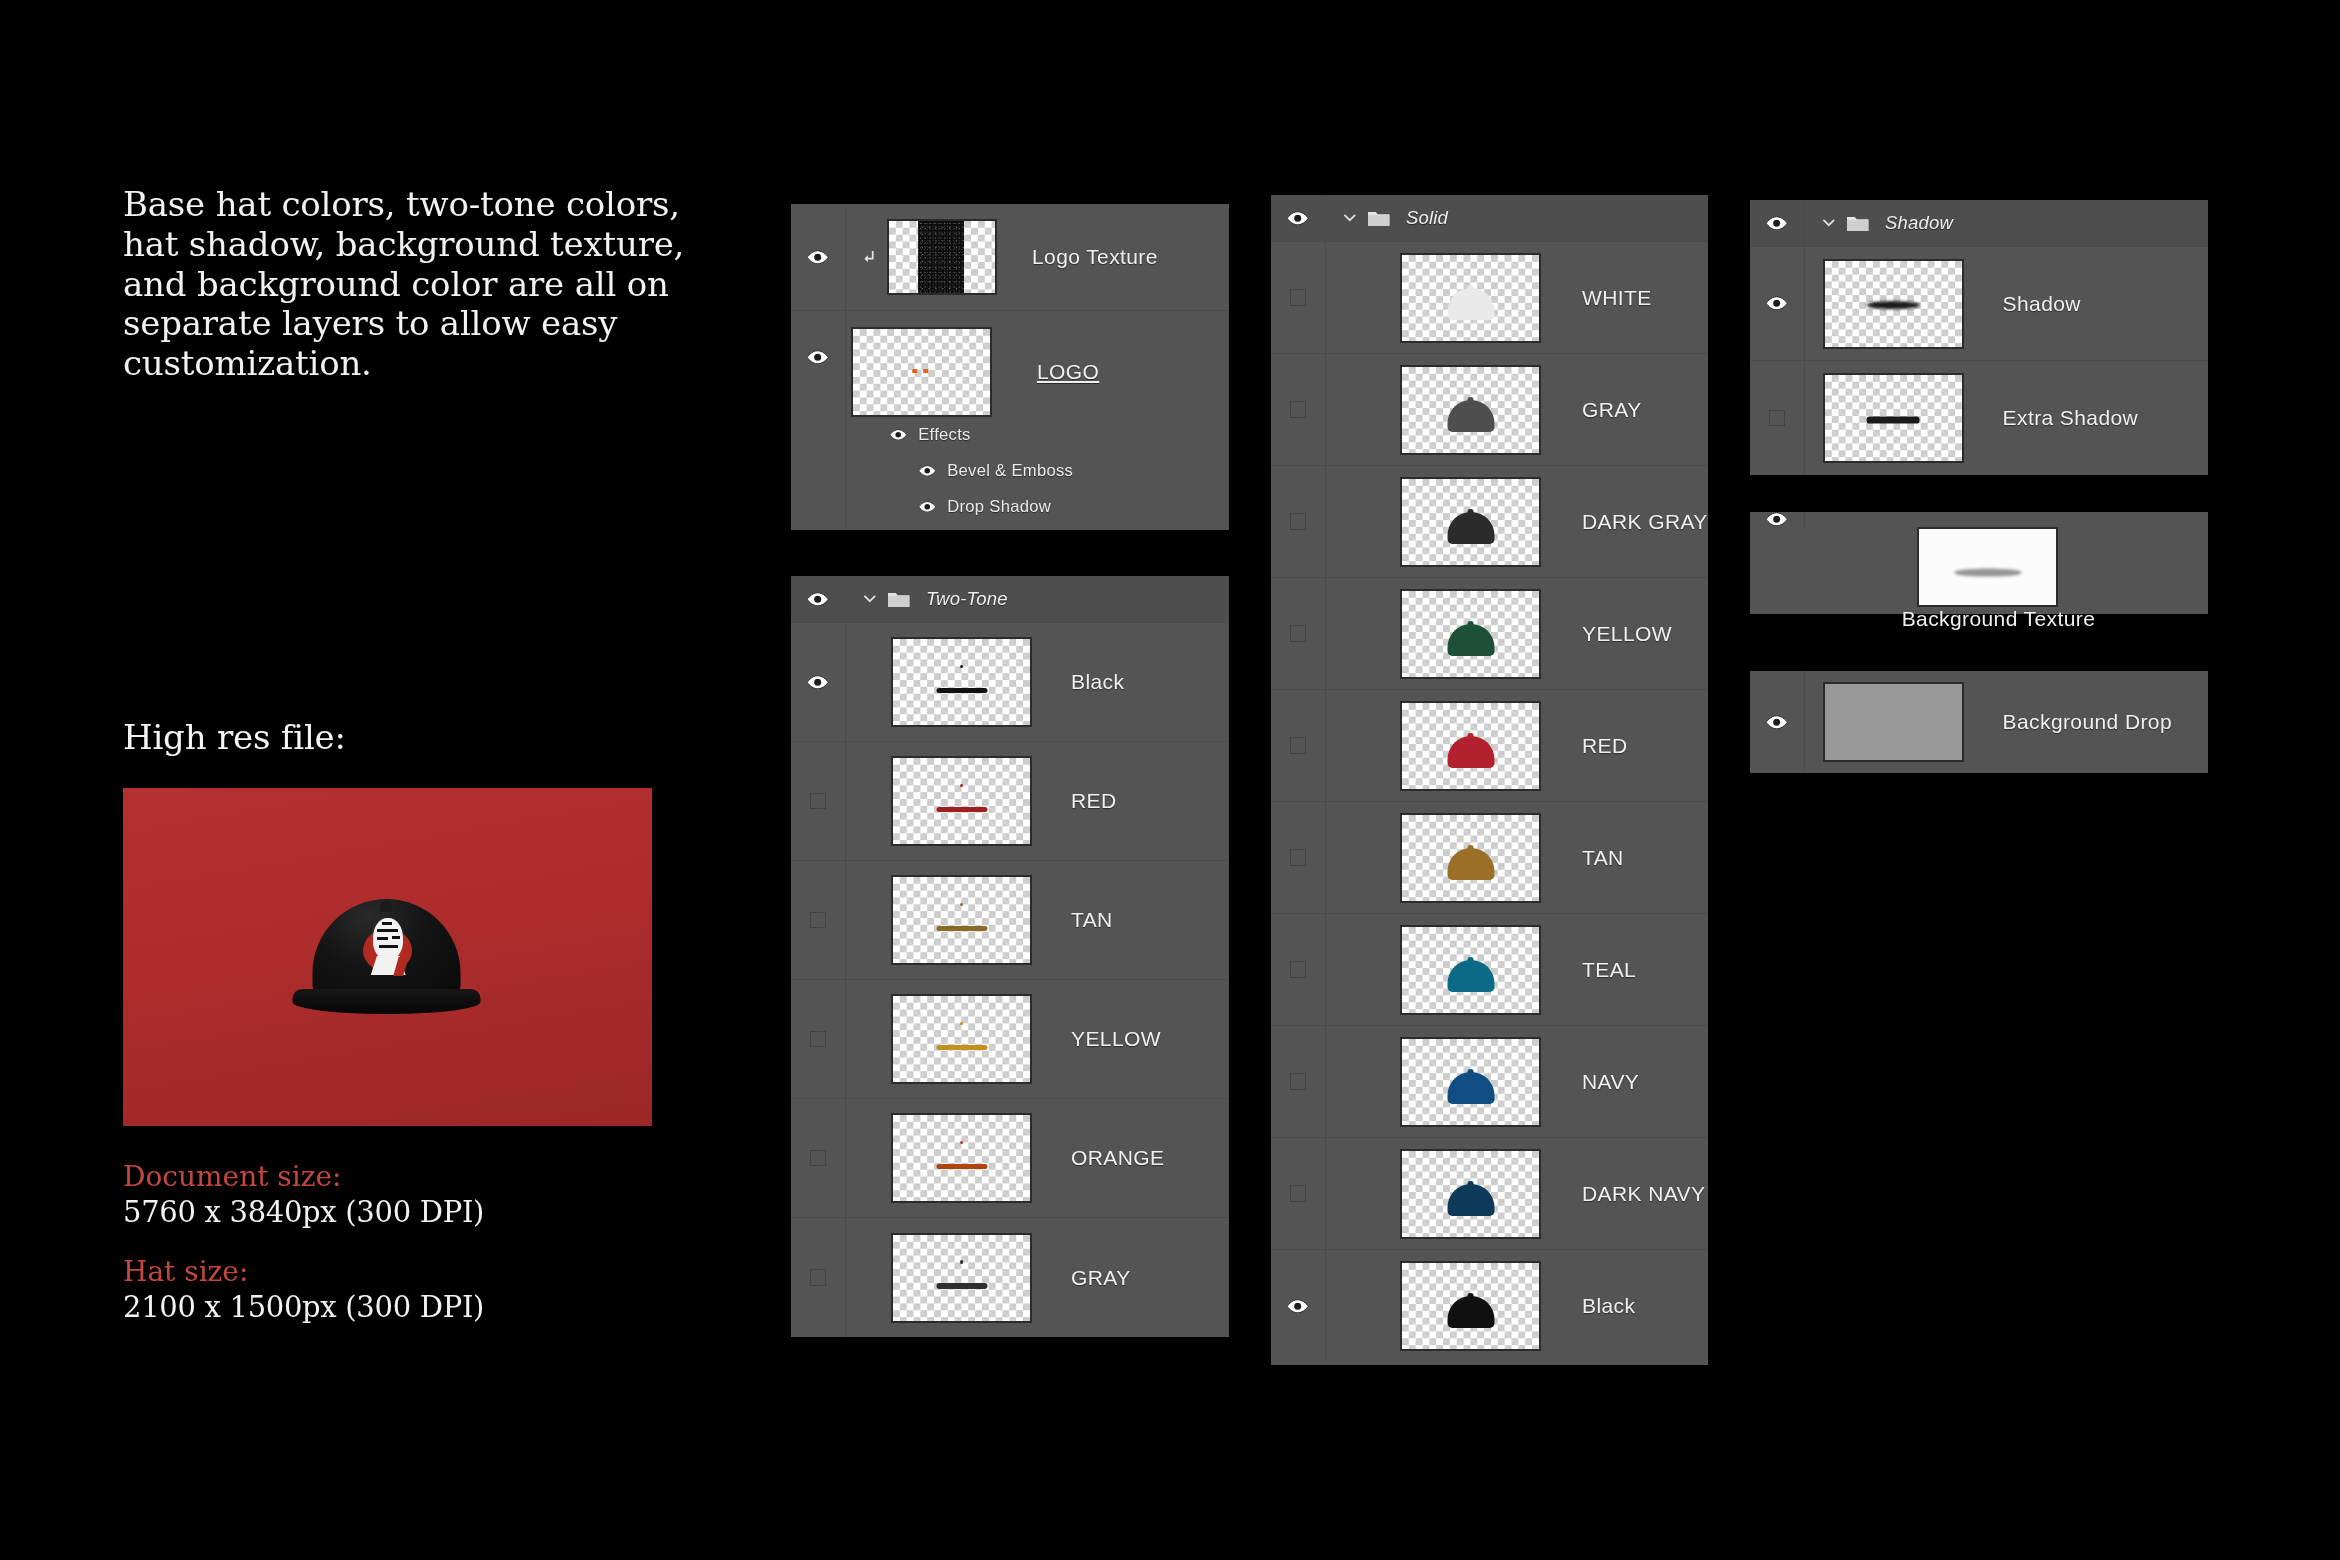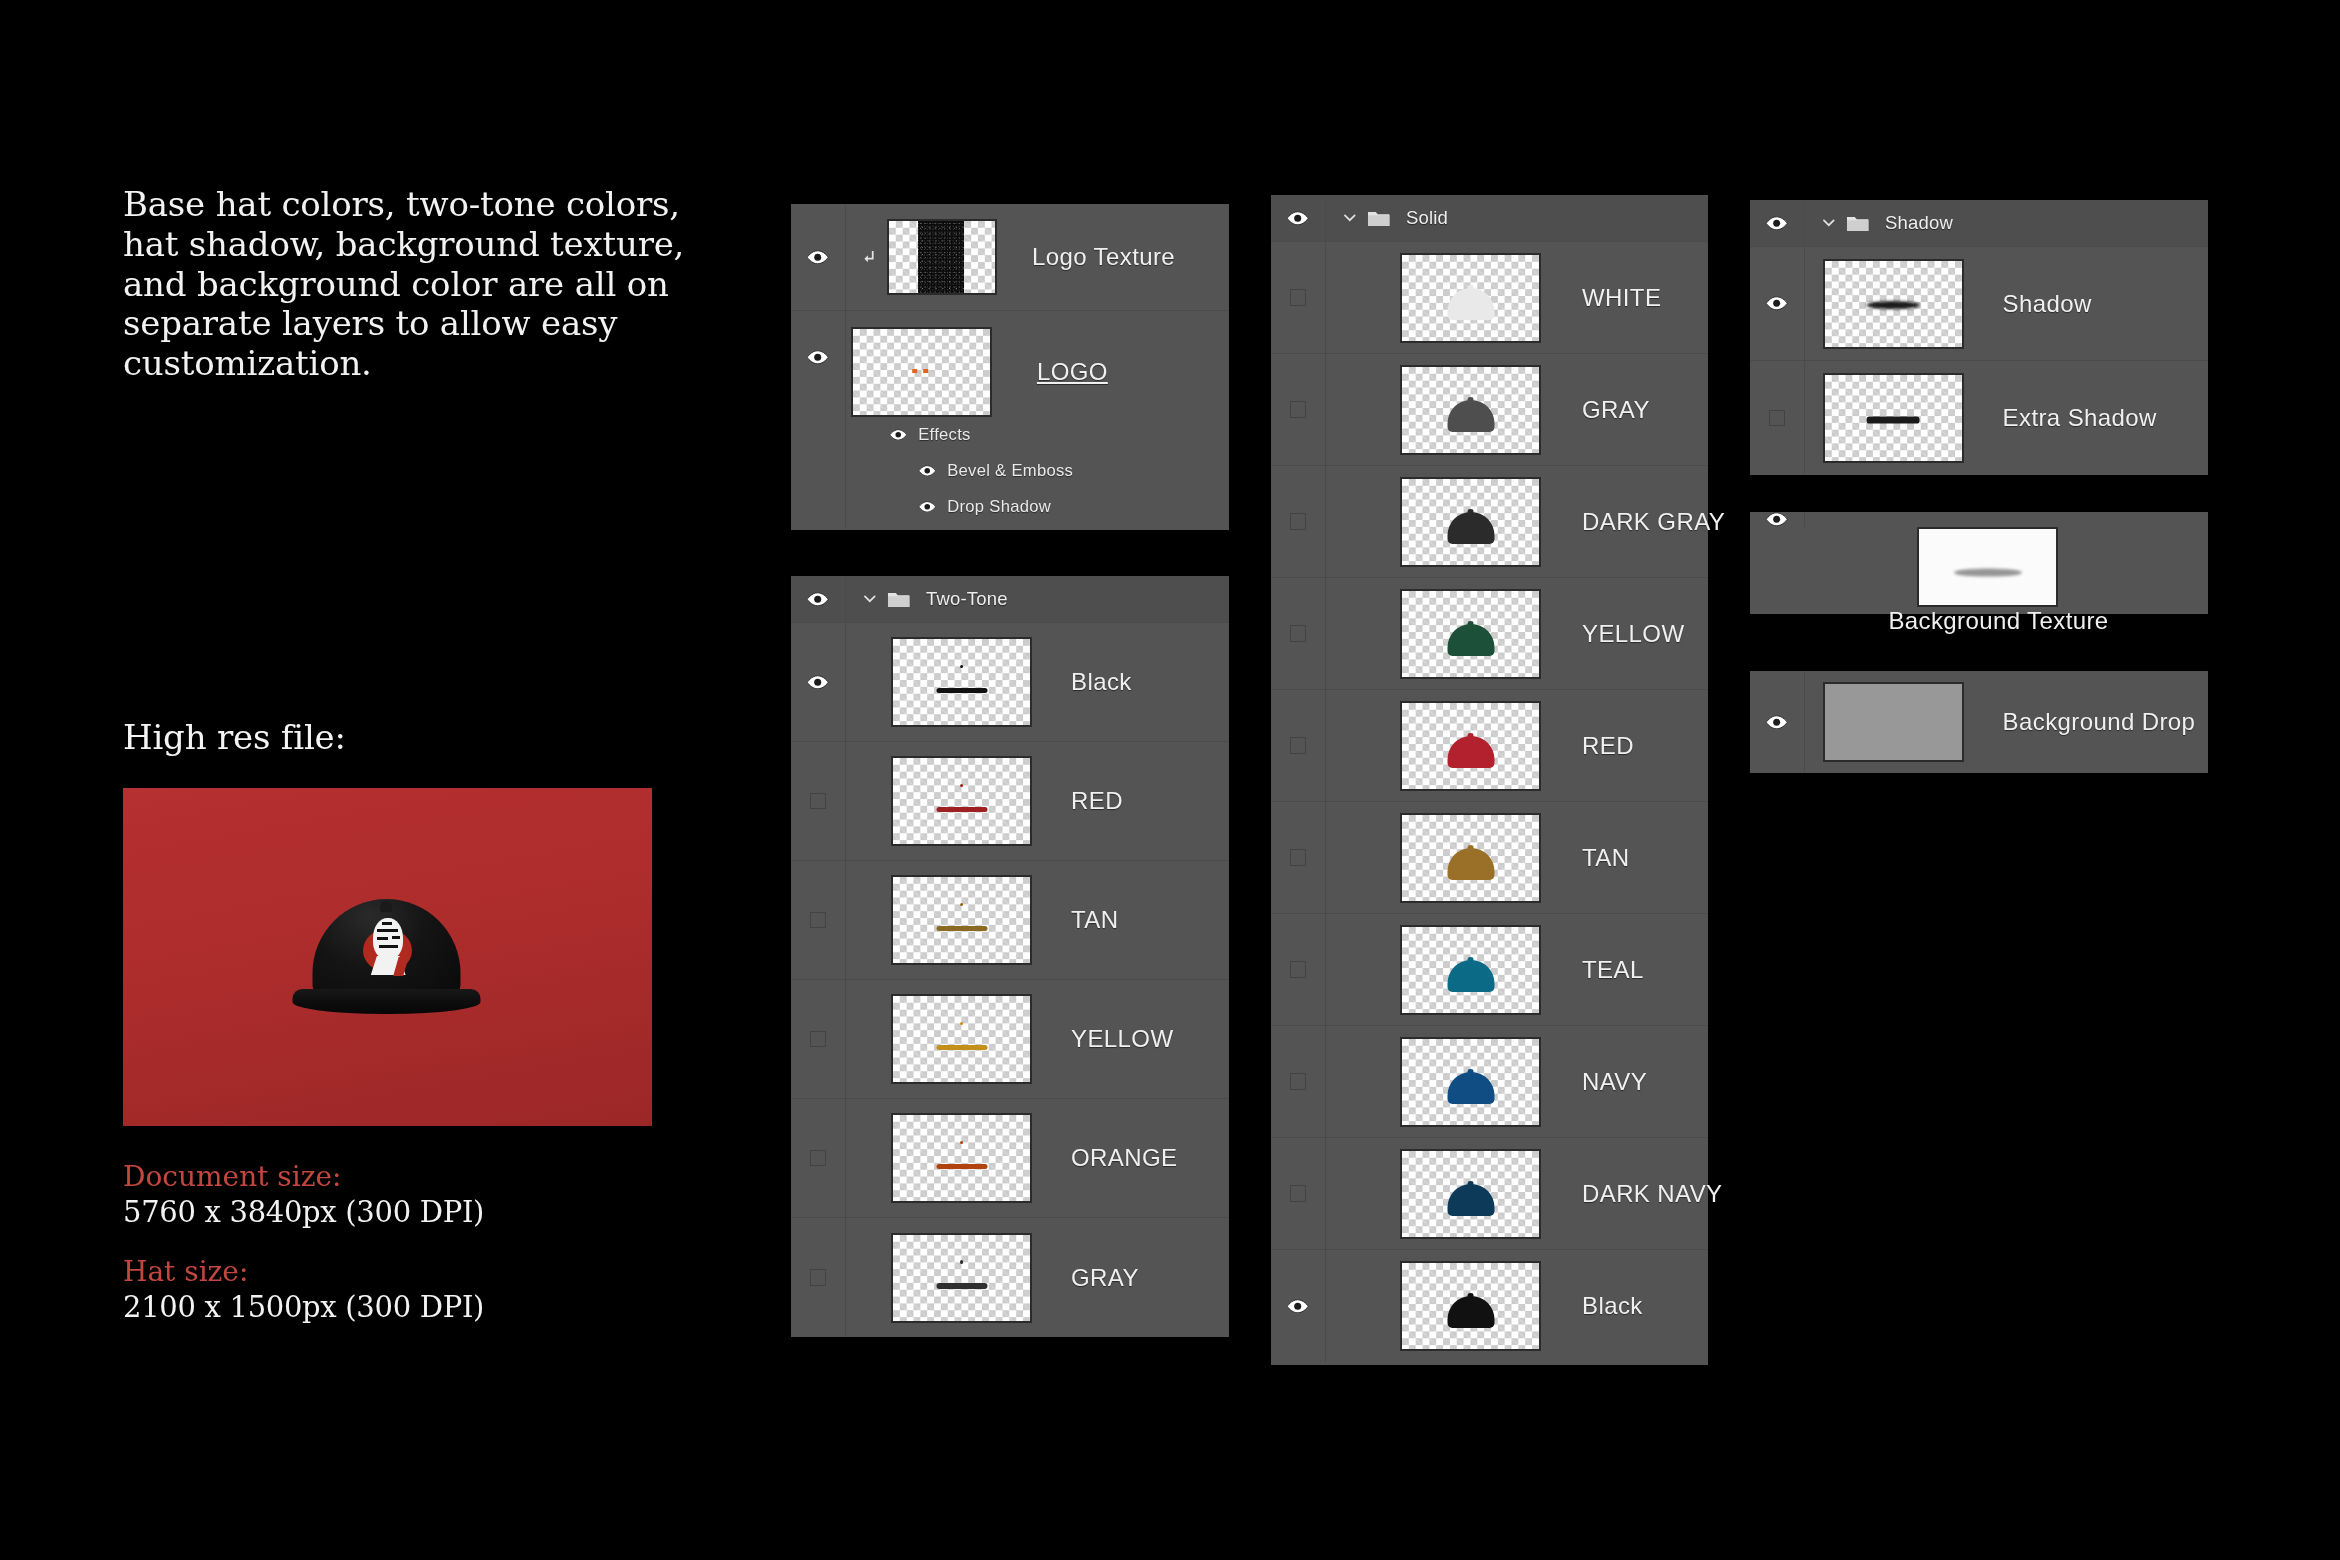--- a/index.html
+++ b/index.html
@@ -141,20 +141,21 @@
     align-items: center;
     box-sizing: border-box;
     position: relative;
     border-bottom: 1px solid #4b4b4b;
   }
   .panel-row:last-child { border-bottom: none; }
 
   .row-group-header {
     background: #4e4e4e;
     height: 47px;
+    font-style: italic;
   }
   .eye-col {
     width: 55px;
     min-width: 55px;
     align-self: stretch;
     display: flex;
     align-items: center;
     justify-content: center;
     border-right: 1px solid #4b4b4b;
     box-sizing: border-box;
@@ -194,21 +195,21 @@
     background-image:
       linear-gradient(45deg, #cccccc 25%, transparent 25%, transparent 75%, #cccccc 75%),
       linear-gradient(45deg, #cccccc 25%, transparent 25%, transparent 75%, #cccccc 75%);
     background-size: 13.7px 13.7px;
     background-position: 0 0, 6.8px 6.8px;
     position: relative;
     flex: 0 0 auto;
     overflow: hidden;
   }
   .layer-label {
-    font-size: 24px;
+    font-size: 21px;
     color: #f0f0f0;
     letter-spacing: 0.4px;
     text-shadow: 0 1px 1px rgba(0,0,0,0.5);
     white-space: nowrap;
   }
   .layer-label.underline { text-decoration: underline; }
 
   
   .tt-brim {
     position: absolute;

